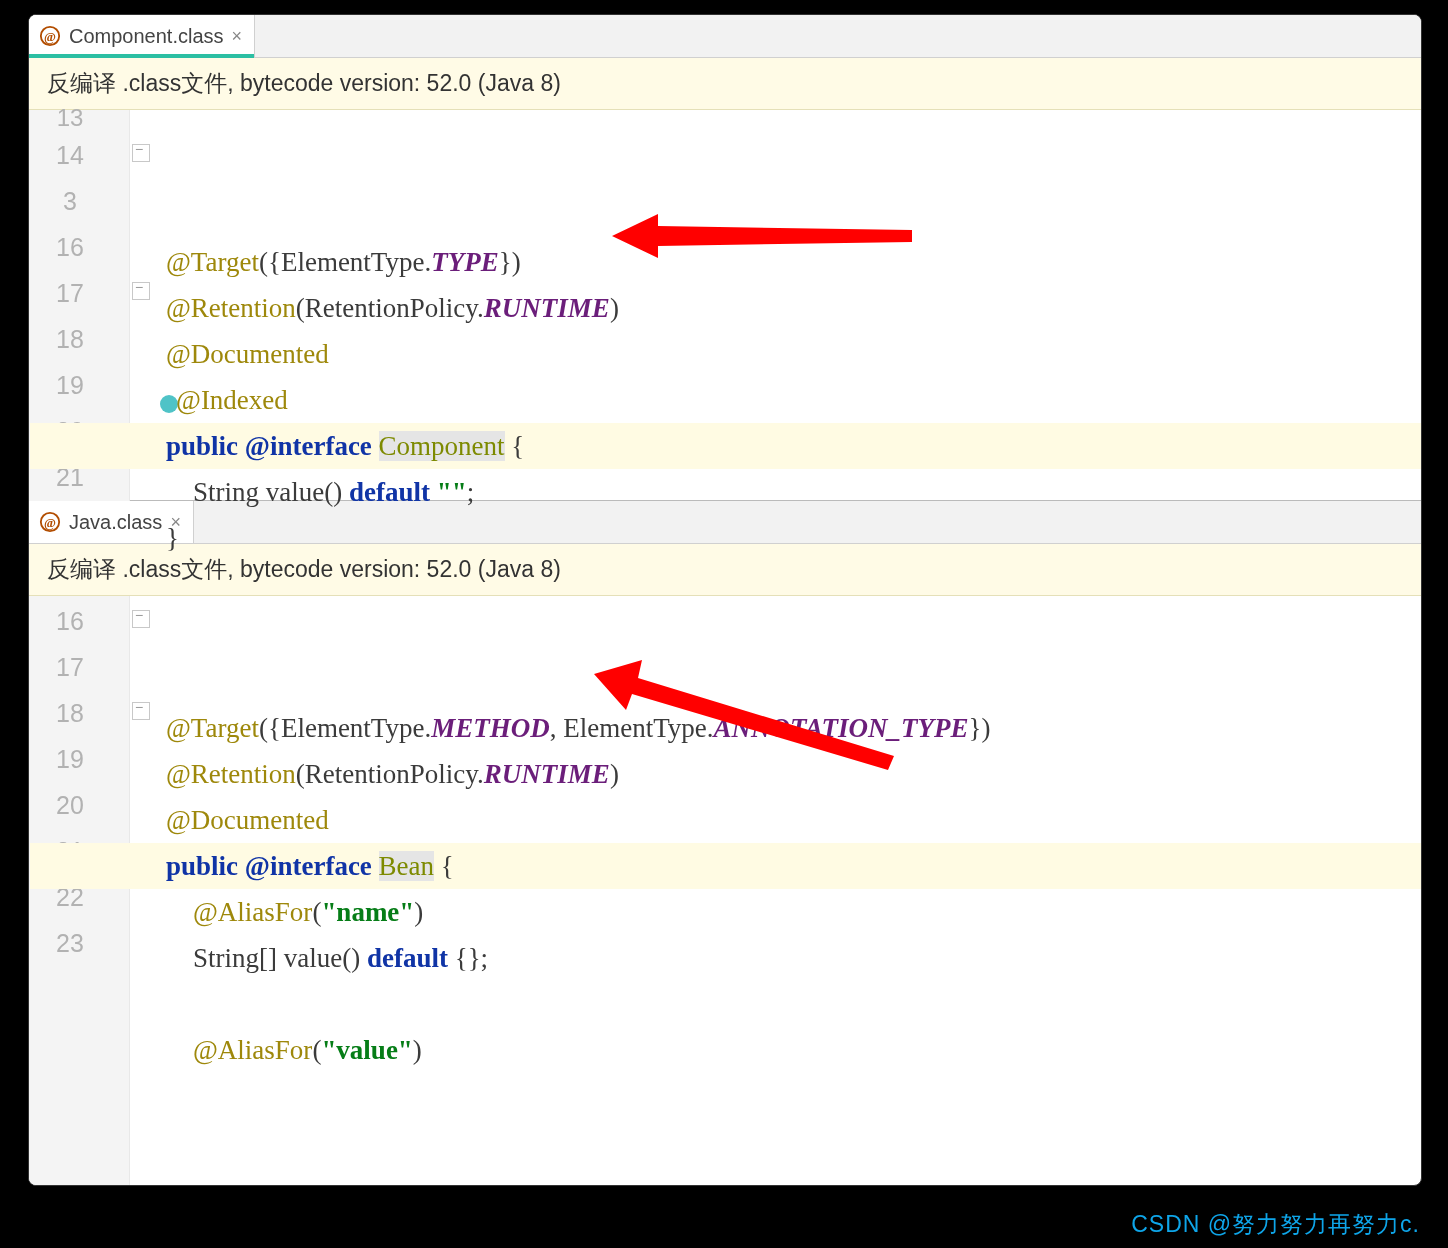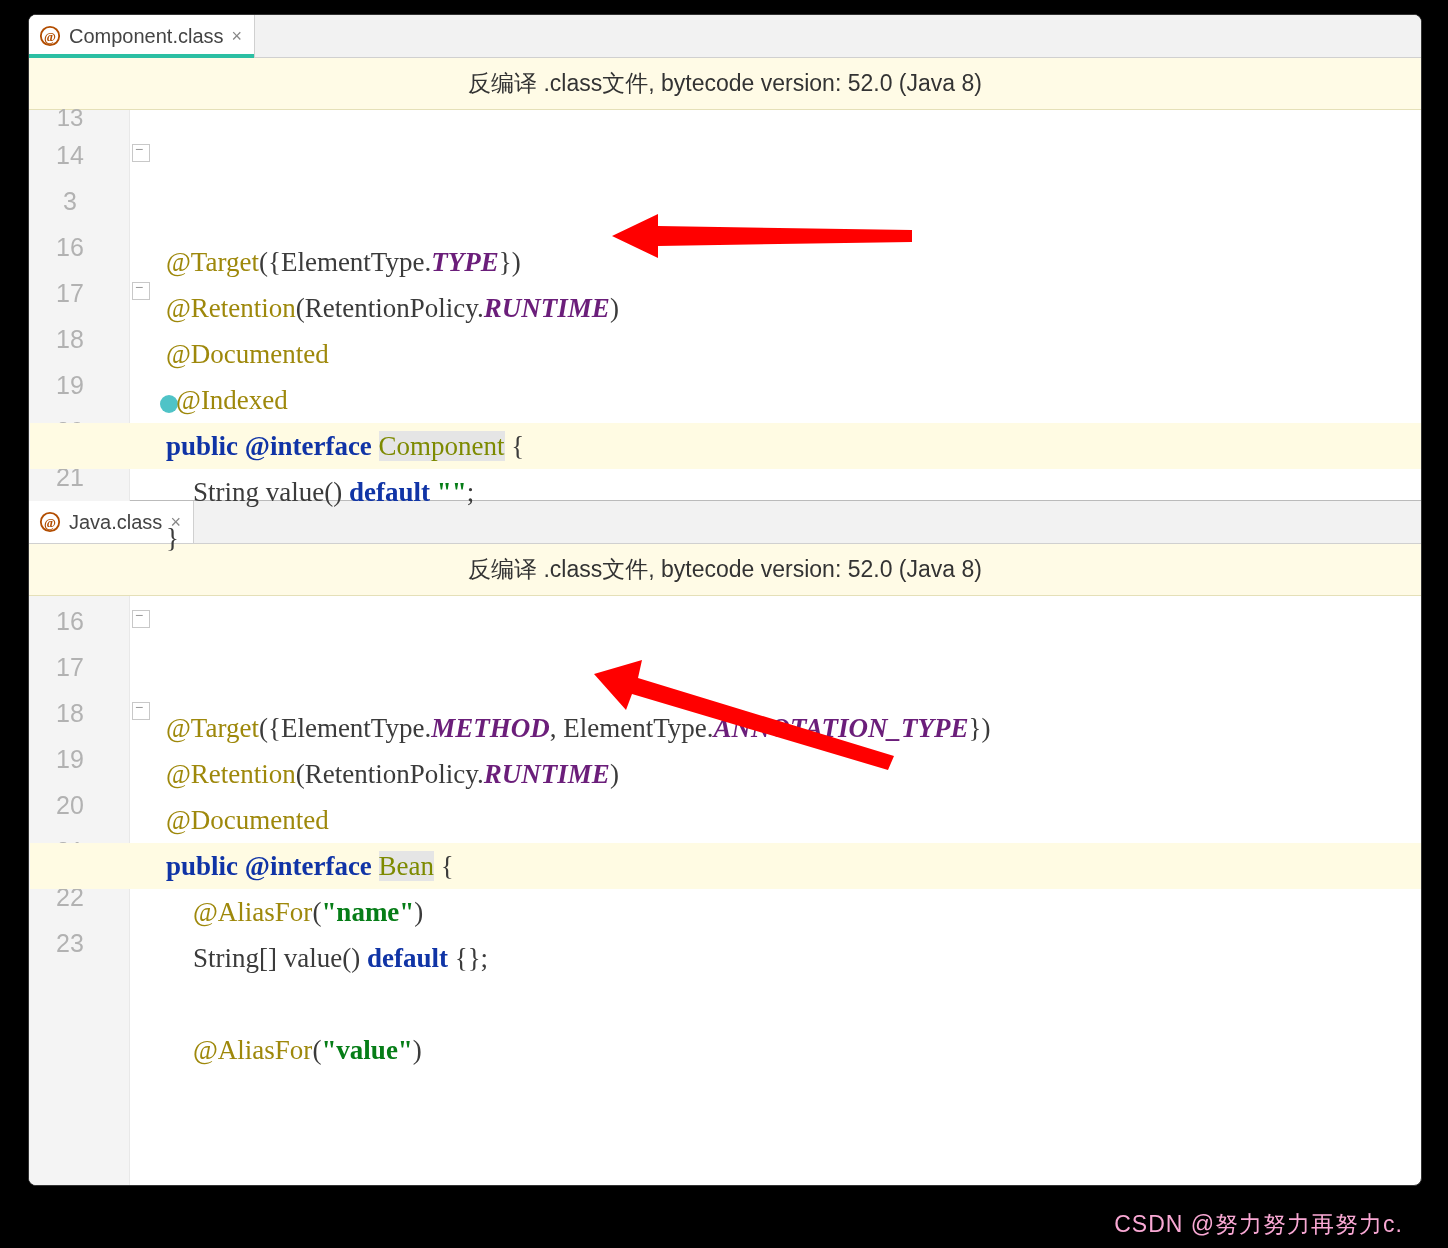--- a/index.html
+++ b/index.html
@@ -7,21 +7,21 @@
   .frame{position:absolute;left:28px;top:14px;width:1392px;height:1170px;background:#fff;border:1px solid #333;border-radius:8px;box-shadow:0 4px 16px rgba(0,0,0,.5);overflow:hidden;}
   .pane{position:relative;width:100%;}
   .pane.top{height:485px;border-bottom:1px solid #bbb;}
   .pane.bottom{height:calc(100% - 485px);}
   .tabbar{height:42px;background:#f2f2f2;border-bottom:1px solid #d0d0d0;display:flex;align-items:flex-end;}
   .tab{display:flex;align-items:center;height:42px;padding:0 12px 0 10px;background:#fff;border-right:1px solid #d0d0d0;font-size:20px;color:#444;position:relative;gap:8px;}
   .tab .underbar{position:absolute;left:0;bottom:-1px;height:4px;width:100%;background:#2bbfa3;}
   .tab .at{color:#b07219;font-weight:bold;font-size:22px;display:inline-flex;align-items:center;justify-content:center;width:22px;height:22px;border-radius:50%;}
   .tab .at svg{width:22px;height:22px;}
   .tab .close{color:#888;font-size:18px;cursor:pointer;}
-  .banner{background:#fffbe6;border-bottom:1px solid #e5e0b8;padding:10px 18px;font-size:23px;color:#333;text-align:center;}
+  .banner{background:#fffbe6;border-bottom:1px solid #e5e0b8;padding:10px 18px;font-size:23px;color:#333;}
   .editor{display:flex;height:calc(100% - 42px - 50px);}
   .gutter{width:100px;background:#f4f4f4;border-right:1px solid #e8e8e8;font-size:25px;color:#b2b2b2;text-align:center;padding-top:2px;}
   .gutter .ln{height:46px;line-height:46px;padding-right:18px;}
   .gutter .ln.cut{height:20px;line-height:12px;font-size:24px;}
   .foldcol{width:36px;position:relative;}
   .fold-handle{position:absolute;left:2px;width:16px;height:16px;border:1px solid #c8c8c8;background:#fff;}
   .fold-handle::after{content:"−";position:absolute;left:2px;top:-4px;font-size:14px;color:#999;}
   .code{flex:1;font-family:Liberation Serif, serif;font-size:27px;white-space:pre;padding-top:16px;position:relative;}
   .codeline{height:46px;line-height:46px;position:relative;}
   .codeline.cut{height:20px;line-height:12px;}
@@ -30,21 +30,21 @@
   .k-anno{color:#9e880b;}
   .k-type{color:#3b3b3b;}
   .k-enum{color:#6b1e7a;font-style:italic;font-weight:bold;}
   .k-kw{color:#1034a6;font-weight:bold;}
   .k-cls{color:#7d8a00;}
   .k-str{color:#067d17;font-weight:bold;}
   .sel{background:#e5e5e5;}
   .bulb{display:inline-block;width:18px;height:18px;background:#4fc3c7;border-radius:50%;position:relative;top:4px;margin:0 -2px 0 -6px;}
   .arrow{position:absolute;z-index:5;}
   .arrow svg{display:block;}
-  .watermark{position:absolute;right:45px;bottom:8px;color:#f9a8d4;font-size:23px;letter-spacing:1px;}
+  .watermark{position:absolute;right:28px;bottom:8px;color:#0ea5e9;font-size:23px;letter-spacing:1px;}
 </style>
 </head>
 <body>
 
 <div class="stage">
   <div class="frame">
 
     <div class="pane top">
       <div class="tabbar">
         <div class="tab">

